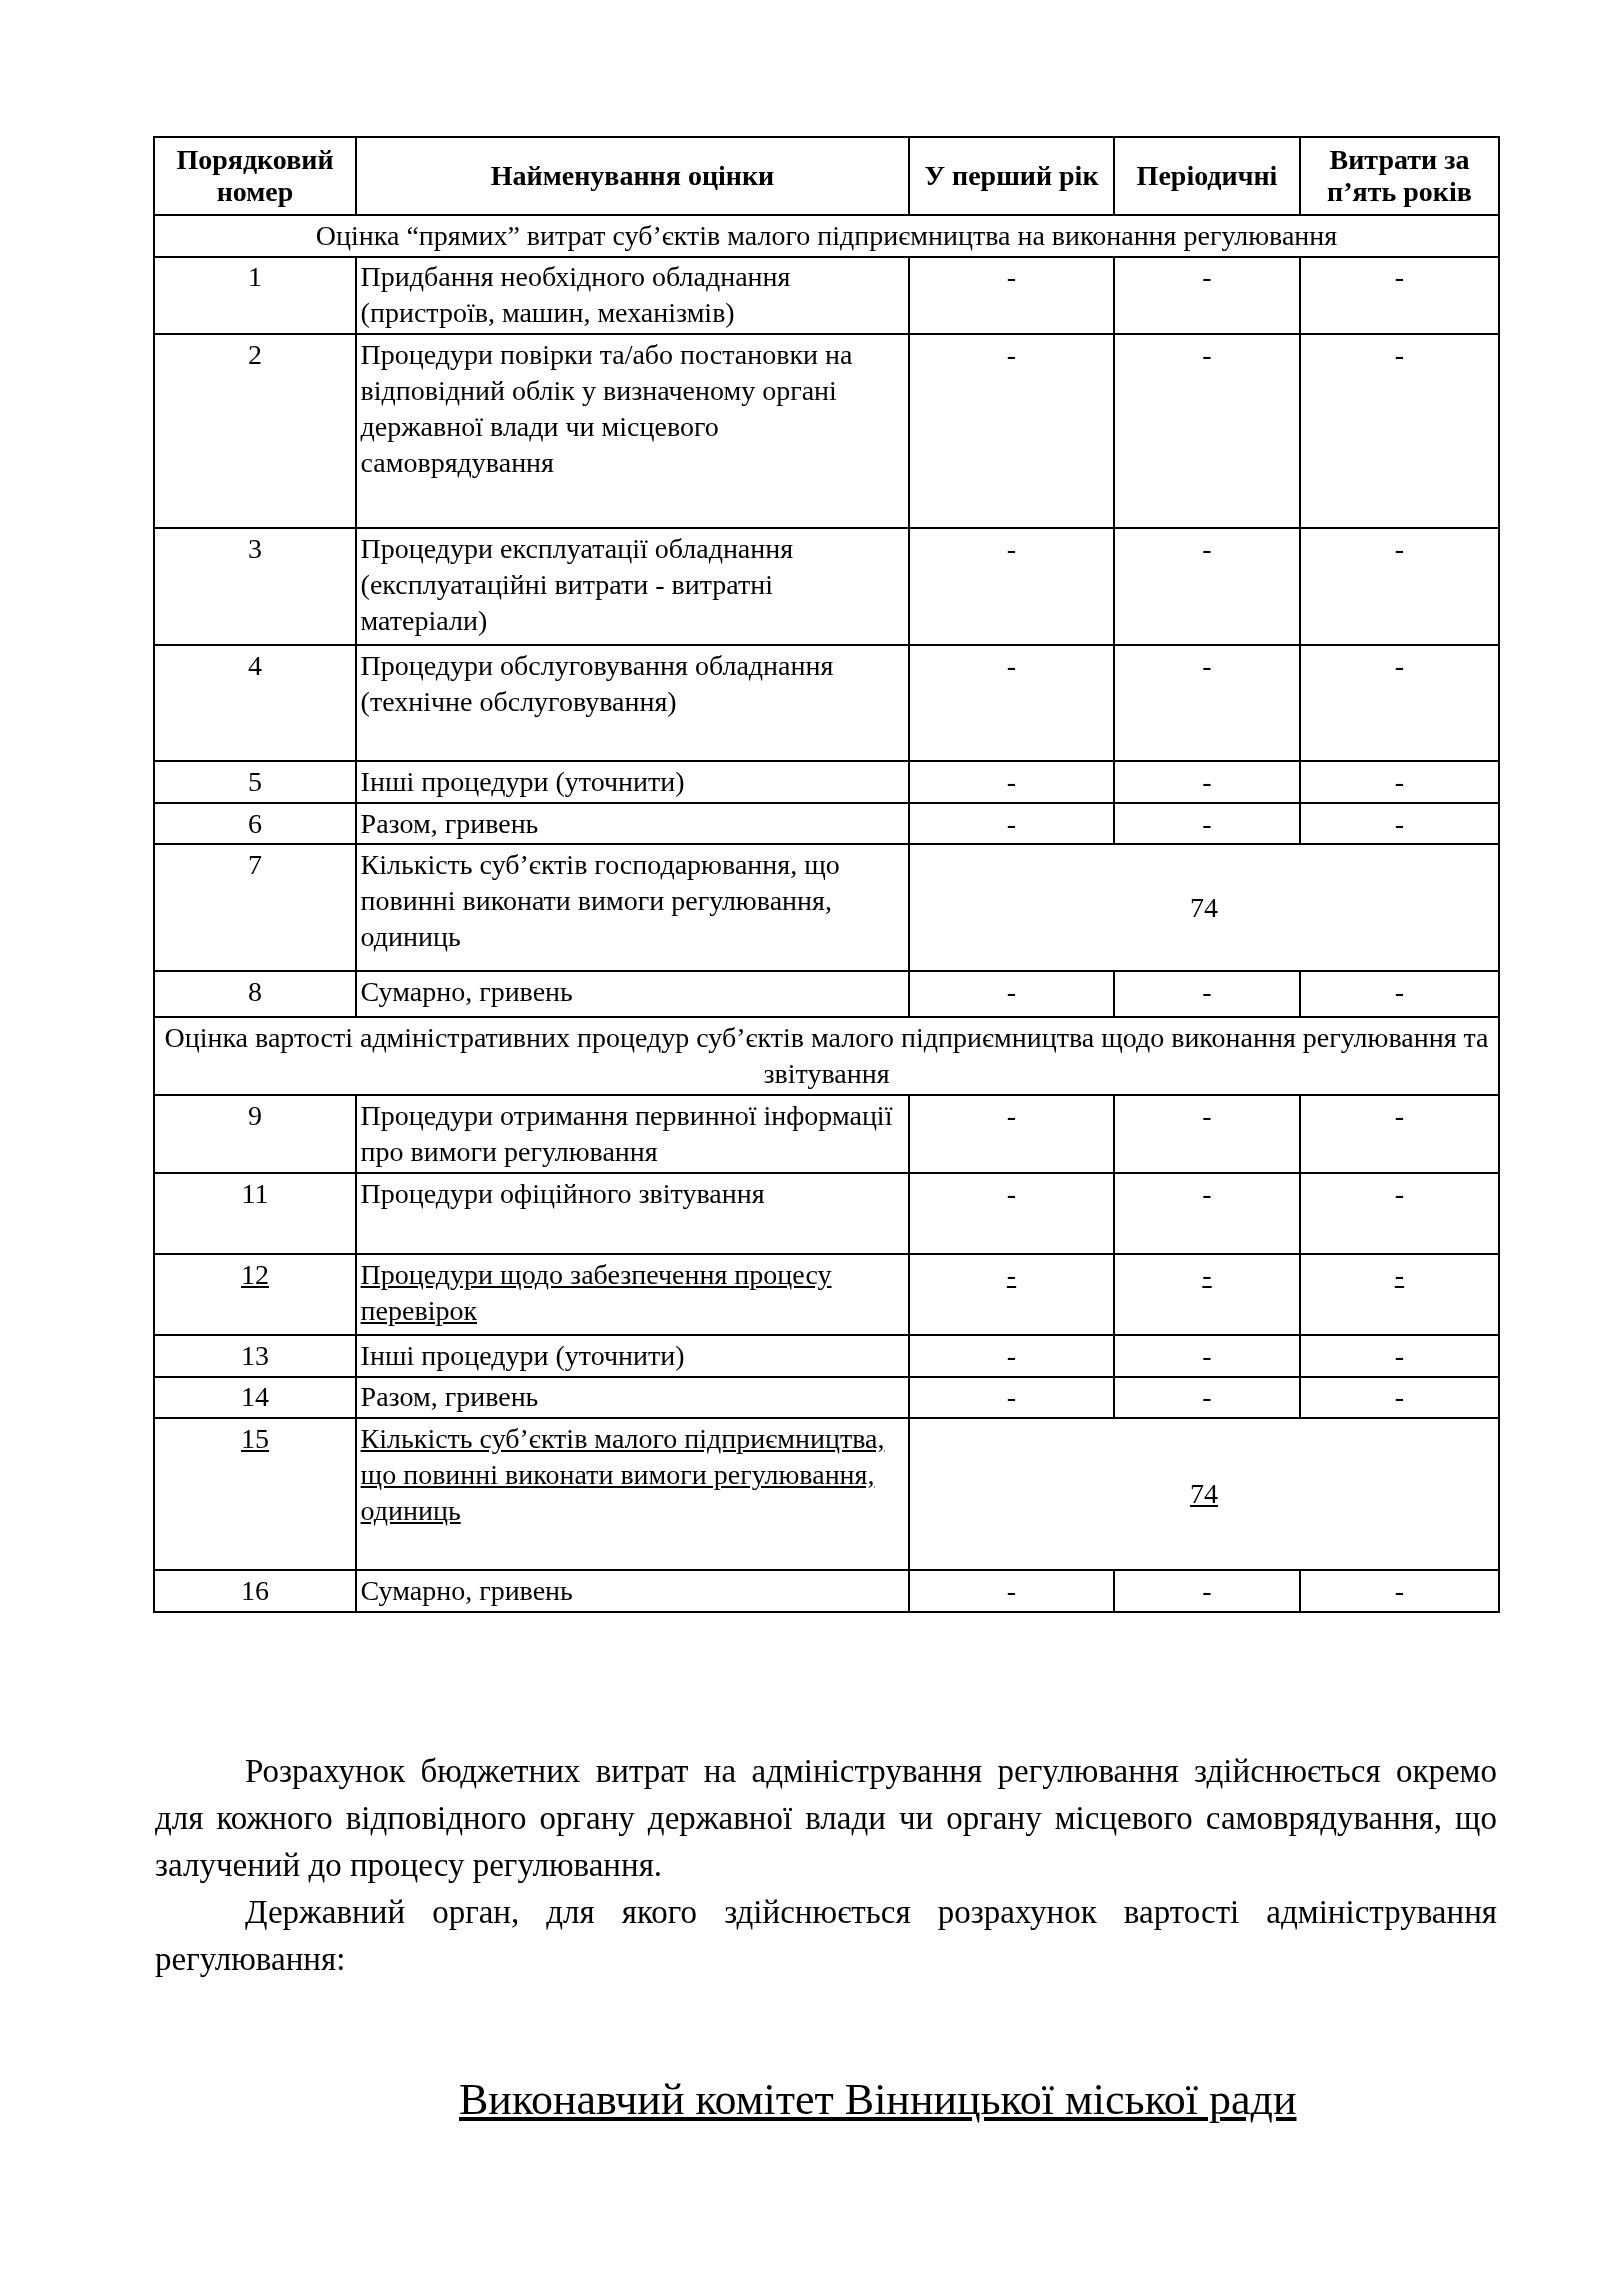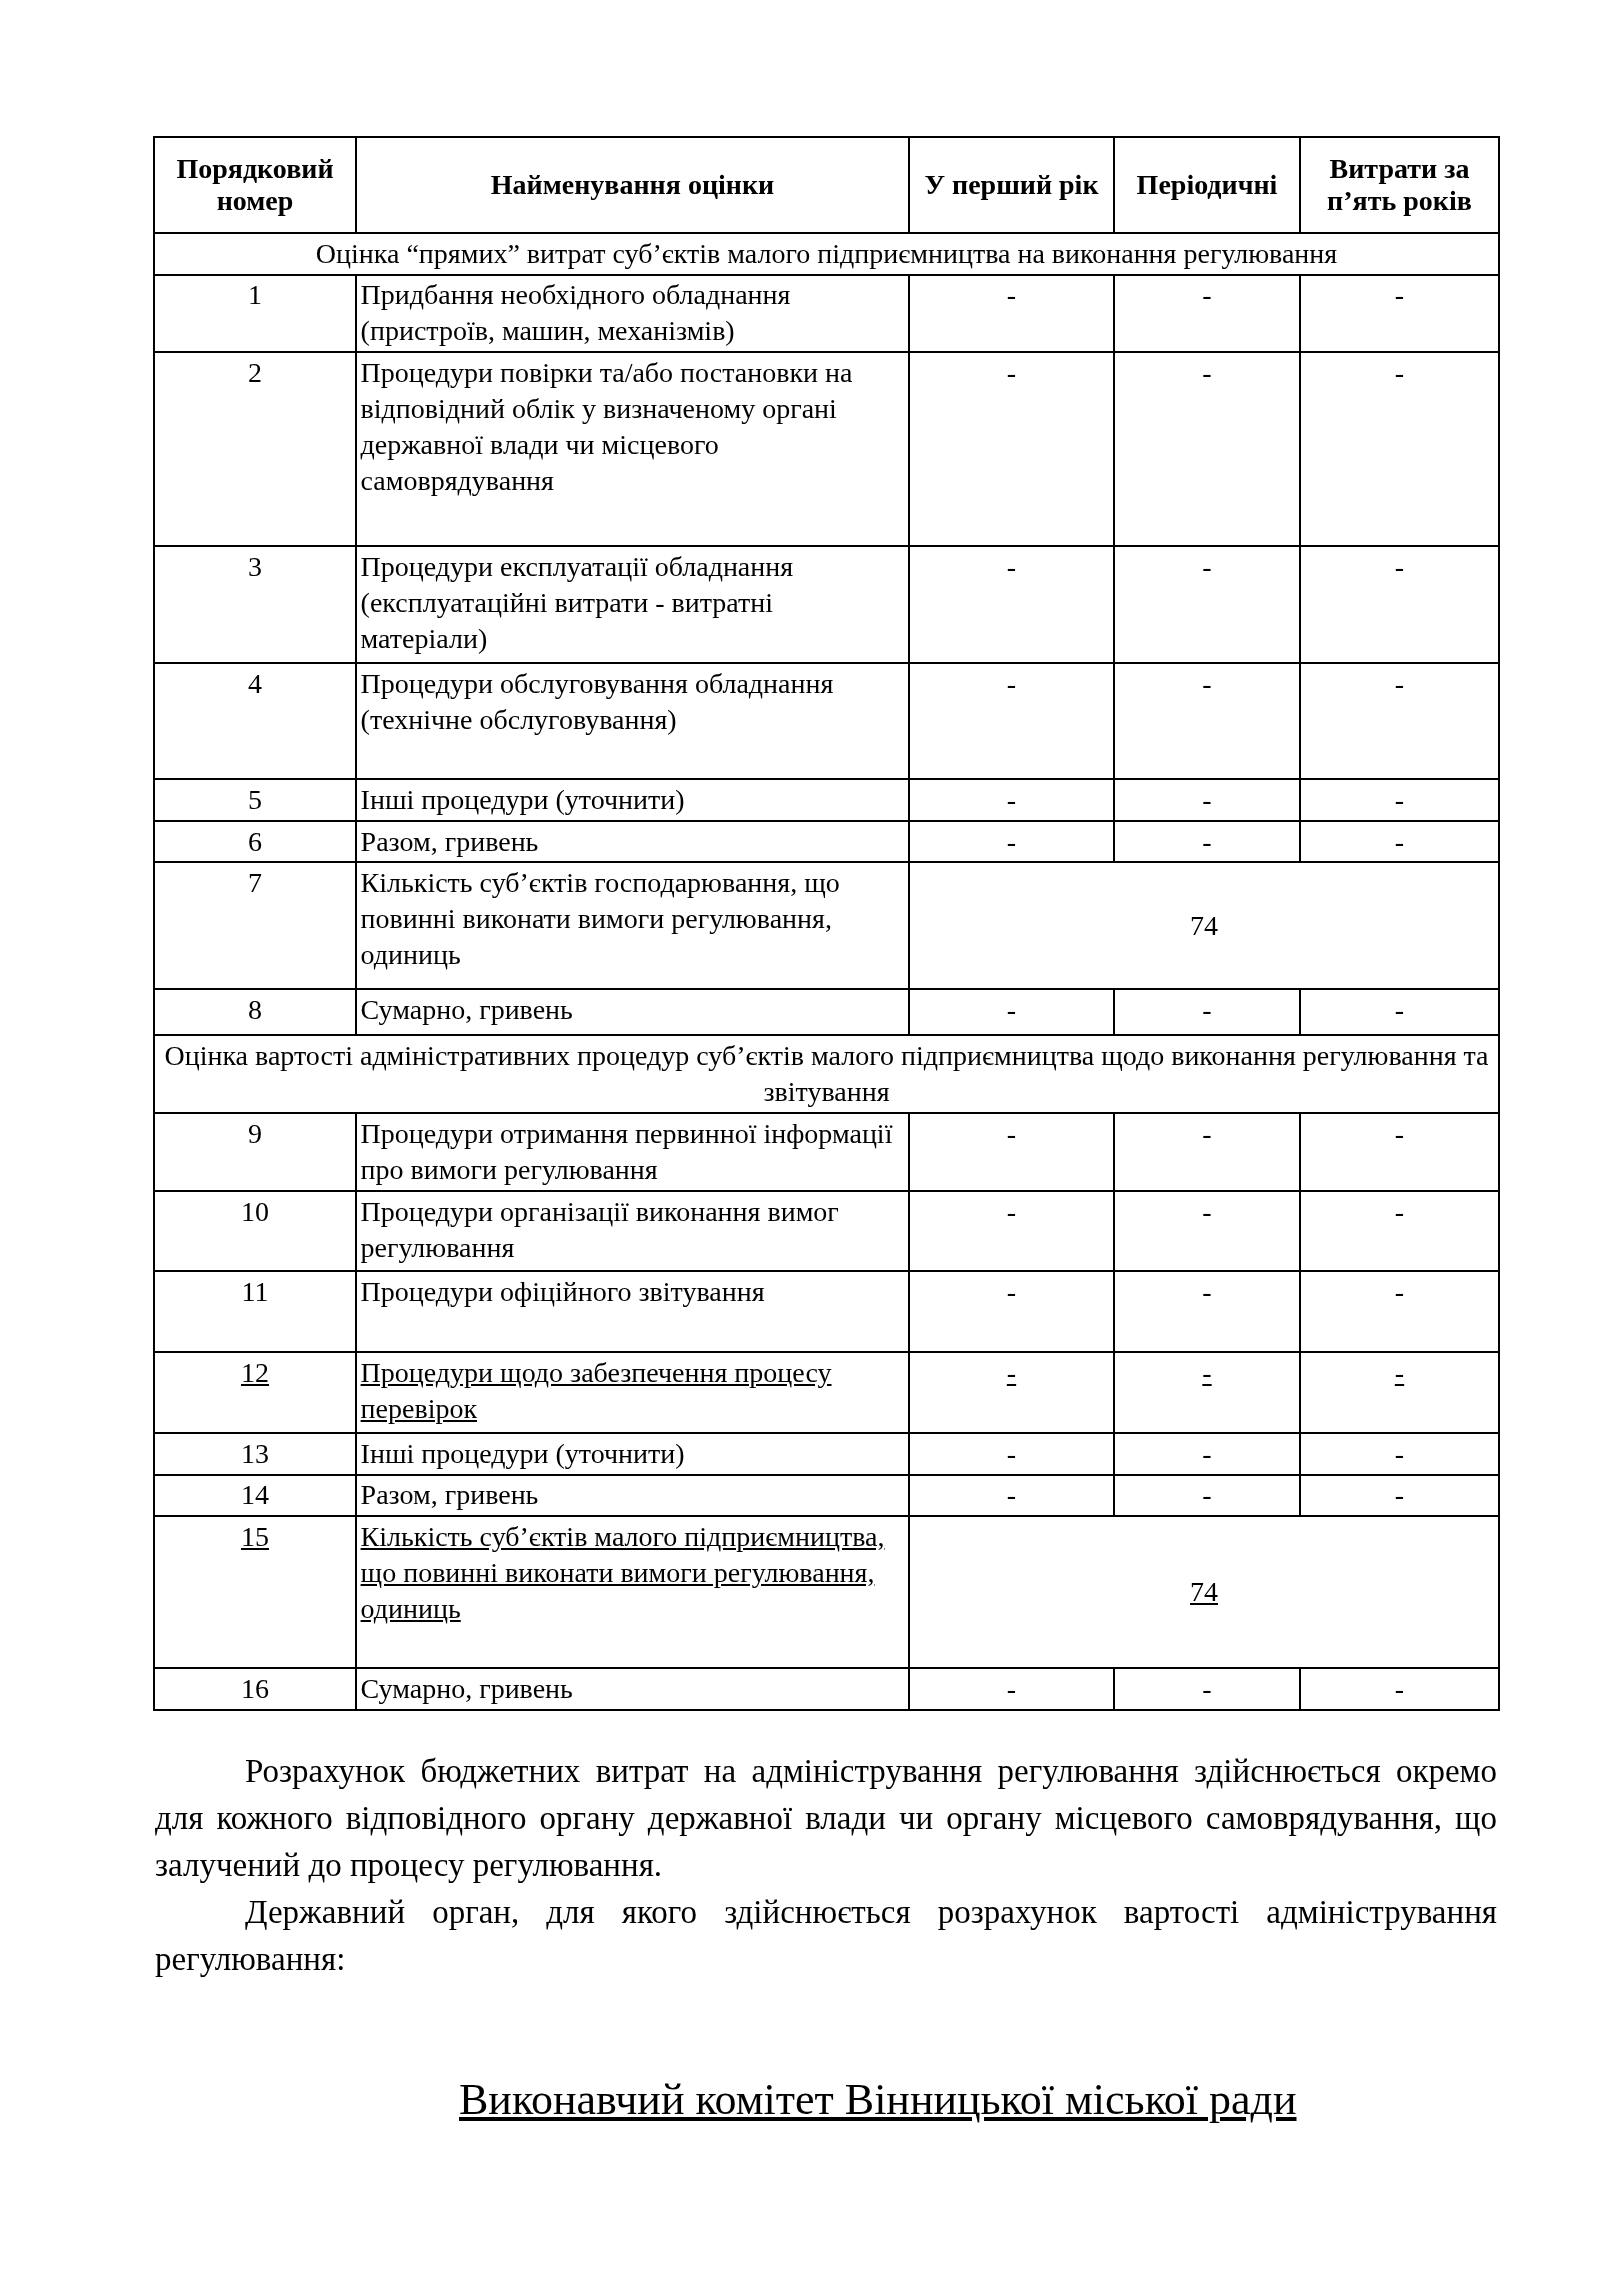--- a/index.html
+++ b/index.html
@@ -25,21 +25,21 @@
 
 <table id="tbl">
   <colgroup>
     <col style="width:202px">
       <col style="width:553px">
       <col style="width:205px">
       <col style="width:186px">
       <col style="width:199px">
   </colgroup>
   <tbody>
-      <tr style="height:96px">
+      <tr style="height:78px">
     <th>Порядковий номер</th>
     <th>Найменування оцінки</th>
     <th>У перший рік</th>
     <th>Періодичні</th>
     <th>Витрати за п’ять років</th>
   </tr>
   <tr class="section" style="height:39px">
     <td colspan="5">Оцінка “прямих” витрат суб’єктів малого підприємництва на виконання регулювання</td>
   </tr>
   </tbody>
@@ -105,27 +105,20 @@
   </tr>
   </tbody>
     <tbody id="sec2">
       <tr style="height: 78px;">
         <td class="c-num">9</td>
         <td class="c-name">Процедури отримання первинної інформації про вимоги регулювання</td>
         <td class="c-dash">-</td>
         <td class="c-dash">-</td>
         <td class="c-dash">-</td>
       </tr>
-      <tr style="height: 80px;">
-        <td class="c-num">10</td>
-        <td class="c-name">Процедури організації виконання вимог регулювання</td>
-        <td class="c-dash">-</td>
-        <td class="c-dash">-</td>
-        <td class="c-dash">-</td>
-      </tr>
       <tr style="height: 81px; margin-top: 12px;">
         <td class="c-num">11</td>
         <td class="c-name">Процедури офіційного звітування</td>
         <td class="c-dash">-</td>
         <td class="c-dash">-</td>
         <td class="c-dash">-</td>
       </tr>
       <tr style="height: 81px; text-decoration: underline;">
         <td class="c-num">12</td>
         <td class="c-name">Процедури щодо забезпечення процесу перевірок</td>

